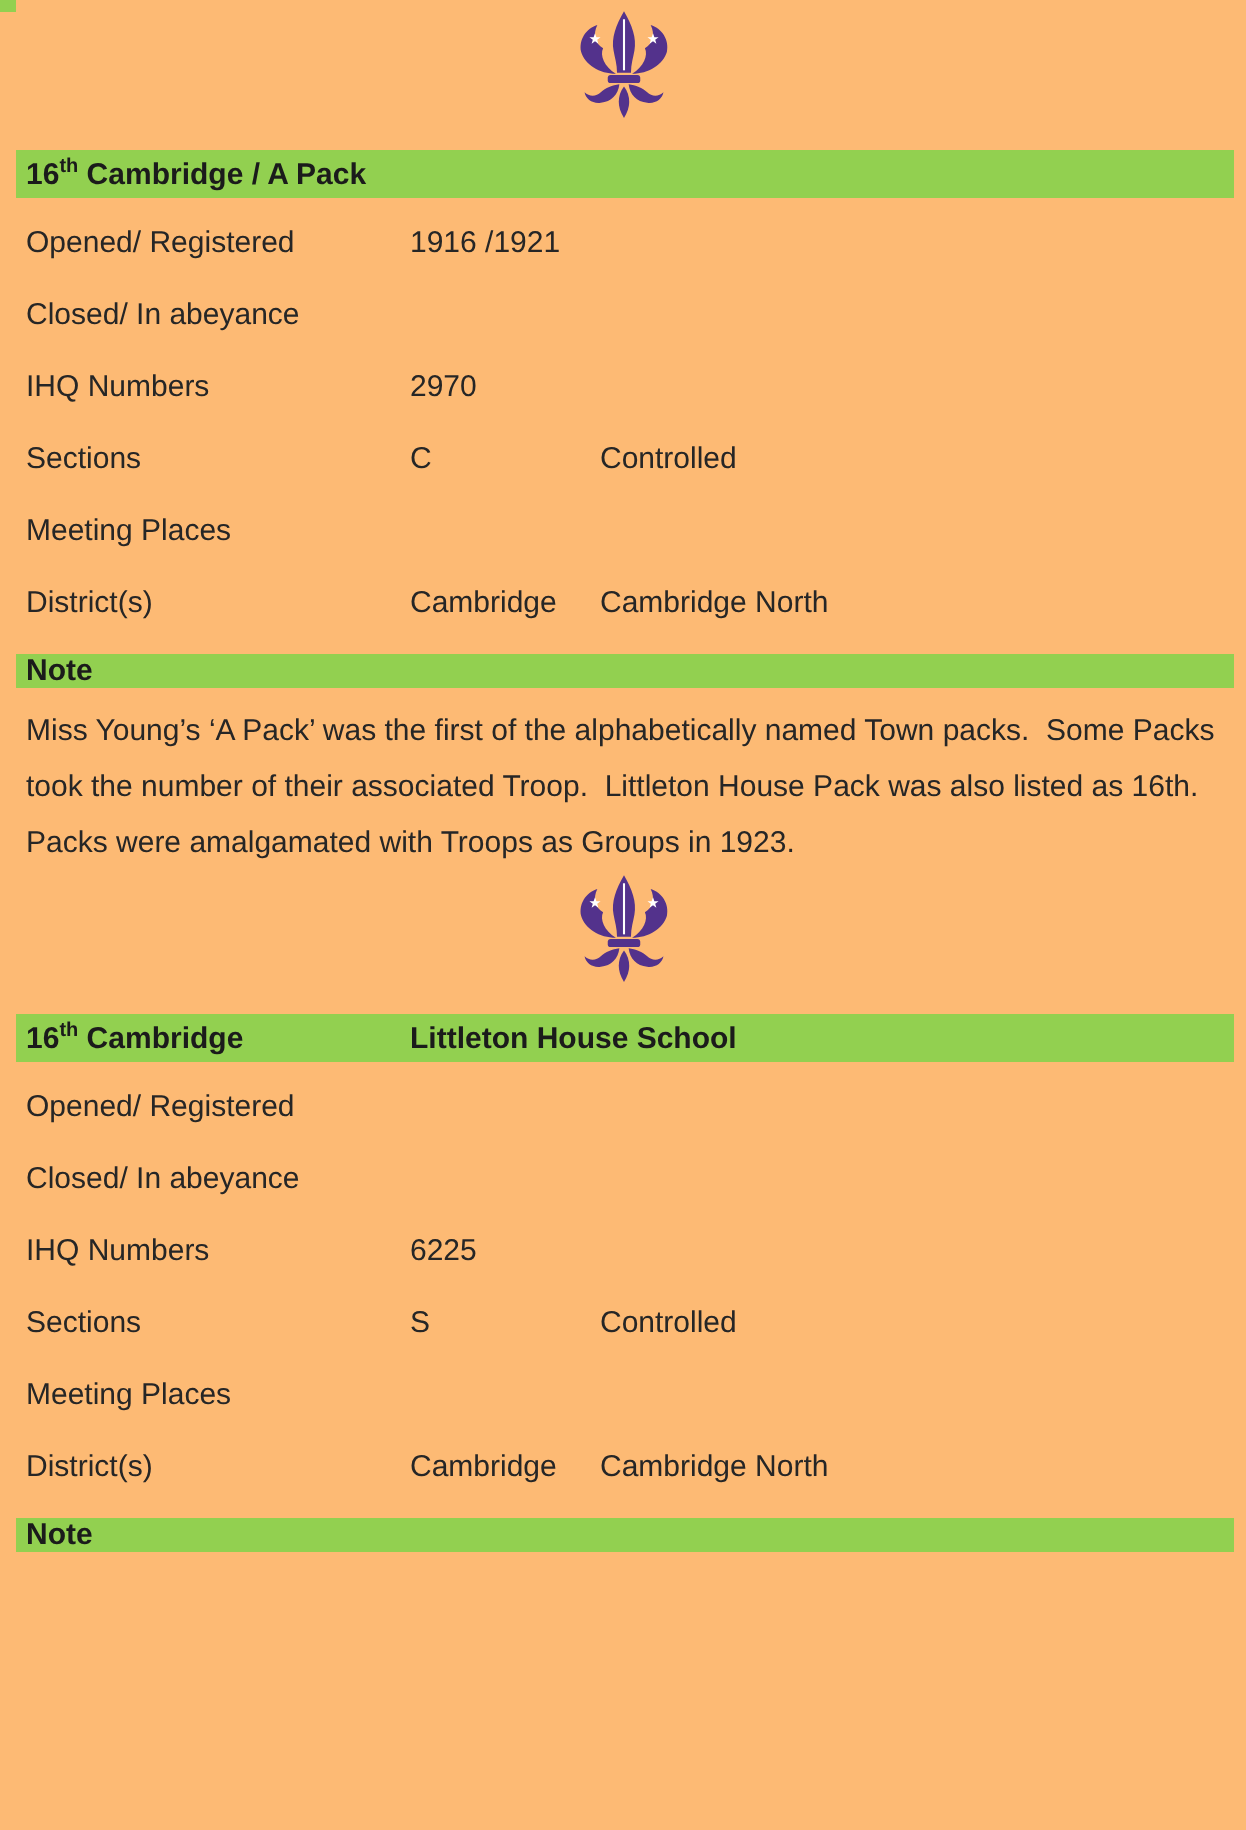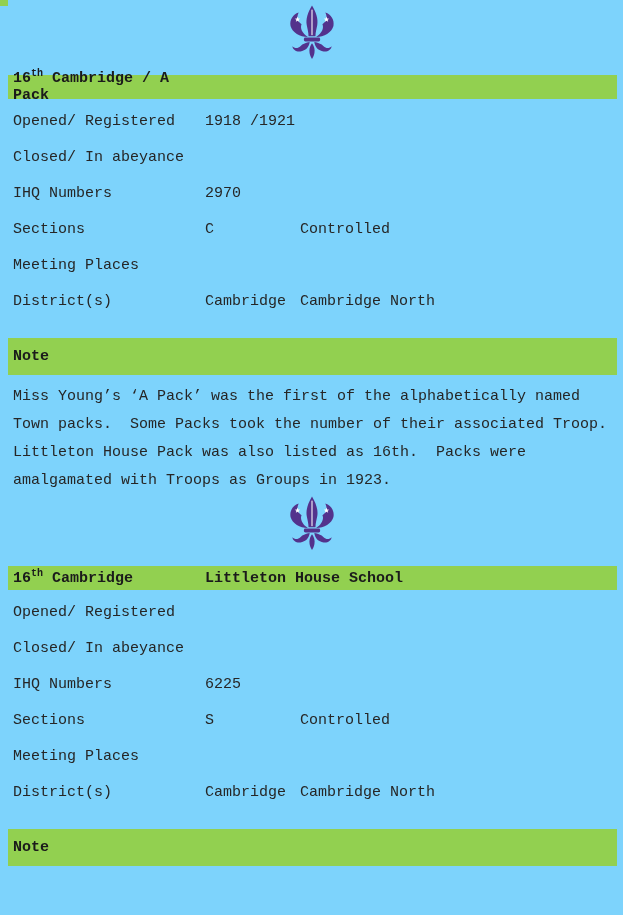--- a/index.html
+++ b/index.html
@@ -1,21 +1,21 @@
 <!DOCTYPE html>
 <html><head>
 <meta charset="utf-8">
 <style>
   html,body{margin:0;padding:0;background:#fff;}
   .page{
     position:relative;
     width:623px;height:915px;
-    background:#7dd3fc;
+    background:#fdba74;
     overflow:hidden;
-    font-family:Liberation Mono, monospace;
+    font-family:Liberation Sans, sans-serif;
     color:var(--text,#262626);
     font-size:15px;
   }
   .top-sliver{
     position:absolute;left:0;top:0;width:8px;height:6px;
     background:var(--green,#92D050);
   }
   .emblem{display:flex;justify-content:center;align-items:flex-start;height:58px;}
   .emblem-1{margin:5px 0 12px 0;}
   .emblem-2{margin:1px 0 12px 0;}
@@ -33,21 +33,21 @@
   .keep-ws{white-space:pre-wrap;}
   sup{font-size:10px;line-height:0;vertical-align:super;font-weight:inherit;}
   .rows{margin-top:-4px;}
   .row{
     height:36px;display:flex;align-items:flex-end;
     padding-left:13px;box-sizing:border-box;
   }
   .row .cell{line-height:18px;}
   .row .label{width:192px;flex:0 0 192px;}
   .row .v1{width:95px;flex:0 0 95px;}
-  .note-bar{margin-top:27px;height:37px;}
+  .note-bar{margin-top:16px;height:17px;}
   .para{
     margin:0;padding:0 14px 0 13px;
     line-height:28px;white-space:pre-wrap;
   }
   .para-first{margin-top:8px;}
   .para-next{margin-top:4px;}
 </style>
 </head>
 <body>
 
@@ -70,21 +70,21 @@
       </svg>
     </div>
 
     <div class="bar">
       <div class="bar-title"><span>16</span><sup>th</sup><span class="keep-ws"> Cambridge / A Pack</span></div>
     </div>
 
     <div class="rows">
       <div class="row">
         <div class="cell label">Opened/ Registered</div>
-        <div class="cell v1">1918 /1921</div>
+        <div class="cell v1">1916 /1921</div>
         <div class="cell v2"></div>
       </div>
       <div class="row">
         <div class="cell label">Closed/ In abeyance</div>
         <div class="cell v1"></div>
         <div class="cell v2"></div>
       </div>
       <div class="row">
         <div class="cell label">IHQ Numbers</div>
         <div class="cell v1">2970</div>

